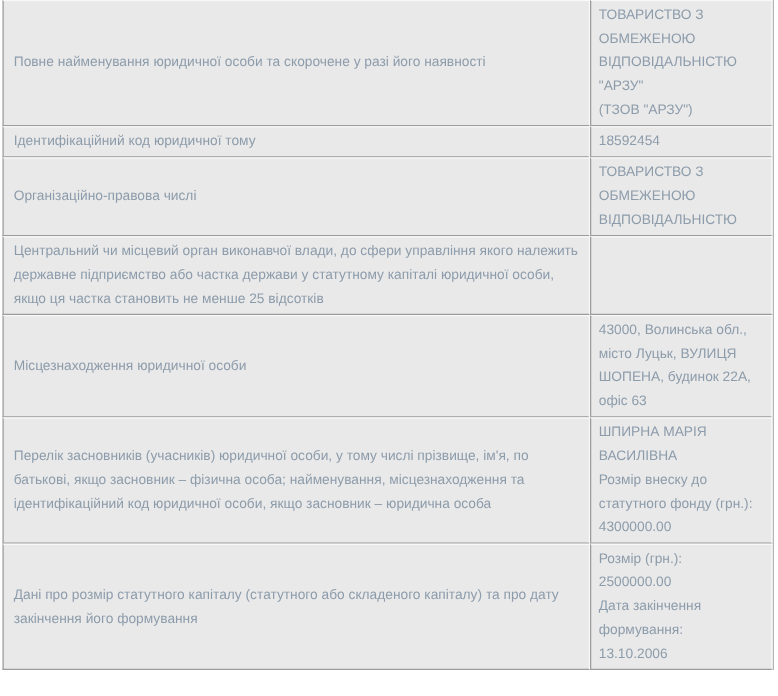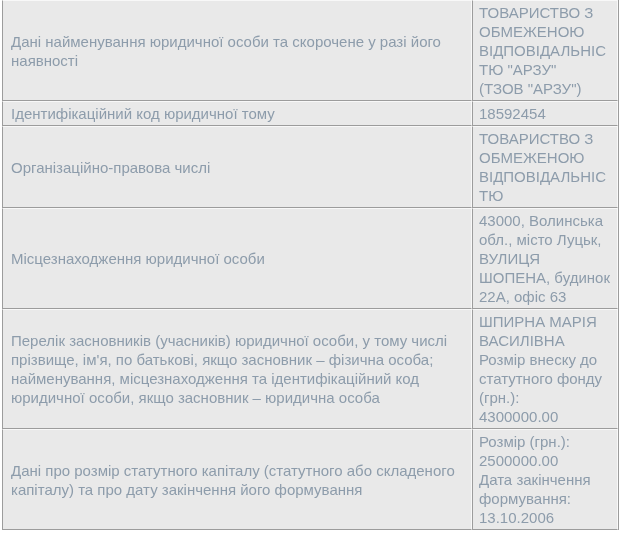--- a/index.html
+++ b/index.html
@@ -17,21 +17,21 @@
     margin-left: 2px;
     border-collapse: separate;
     border-spacing: 0;
     border-right: 1px solid #9c9c9c;
   }
   col.c-label { width: 470px; }
   col.c-value { width: 146px; }
   td {
     background: #e9e9e9;
     color: #8d9cab;
-    font-size: 15px;
+    font-size: 11px;
     line-height: 19px;
     vertical-align: middle;
     border-style: solid;
     border-width: 1px;
     
     border-color: #f8f8f8 #f8f8f8 #9c9c9c #9c9c9c;
     overflow-wrap: break-word;
   }
   td.label-cell {
     padding: 2px 8px;
@@ -44,31 +44,35 @@
 </head>
 <body>
 
 <table class="registry">
   <colgroup>
     <col class="c-label">
     <col class="c-value">
   </colgroup>
   <tbody>
     <tr>
-      <td class="label-cell">Дані найменування юридичної особи та скорочене у разі його наявності</td>
+      <td class="label-cell">Повне найменування юридичної особи та скорочене у разі його наявності</td>
       <td class="value-cell">ТОВАРИСТВО З ОБМЕЖЕНОЮ ВІДПОВІДАЛЬНІСТЮ "АРЗУ"
 (ТЗОВ "АРЗУ")</td>
     </tr>
     <tr>
       <td class="label-cell">Ідентифікаційний код юридичної тому</td>
       <td class="value-cell">18592454</td>
     </tr>
     <tr>
       <td class="label-cell">Організаційно-правова числі</td>
       <td class="value-cell">ТОВАРИСТВО З ОБМЕЖЕНОЮ ВІДПОВІДАЛЬНІСТЮ</td>
+    </tr>
+    <tr>
+      <td class="label-cell">Центральний чи місцевий орган виконавчої влади, до сфери управління якого належить державне підприємство або частка держави у статутному капіталі юридичної особи, якщо ця частка становить не менше 25 відсотків</td>
+      <td class="value-cell"></td>
     </tr>
     <tr>
       <td class="label-cell">Місцезнаходження юридичної особи</td>
       <td class="value-cell">43000, Волинська обл., місто Луцьк, ВУЛИЦЯ ШОПЕНА, будинок 22А, офіс 63</td>
     </tr>
     <tr>
       <td class="label-cell">Перелік засновників (учасників) юридичної особи, у тому числі прізвище, ім'я, по батькові, якщо засновник – фізична особа; найменування, місцезнаходження та ідентифікаційний код юридичної особи, якщо засновник – юридична особа</td>
       <td class="value-cell">ШПИРНА МАРІЯ ВАСИЛІВНА
 Розмір внеску до статутного фонду (грн.):
 4300000.00</td>

